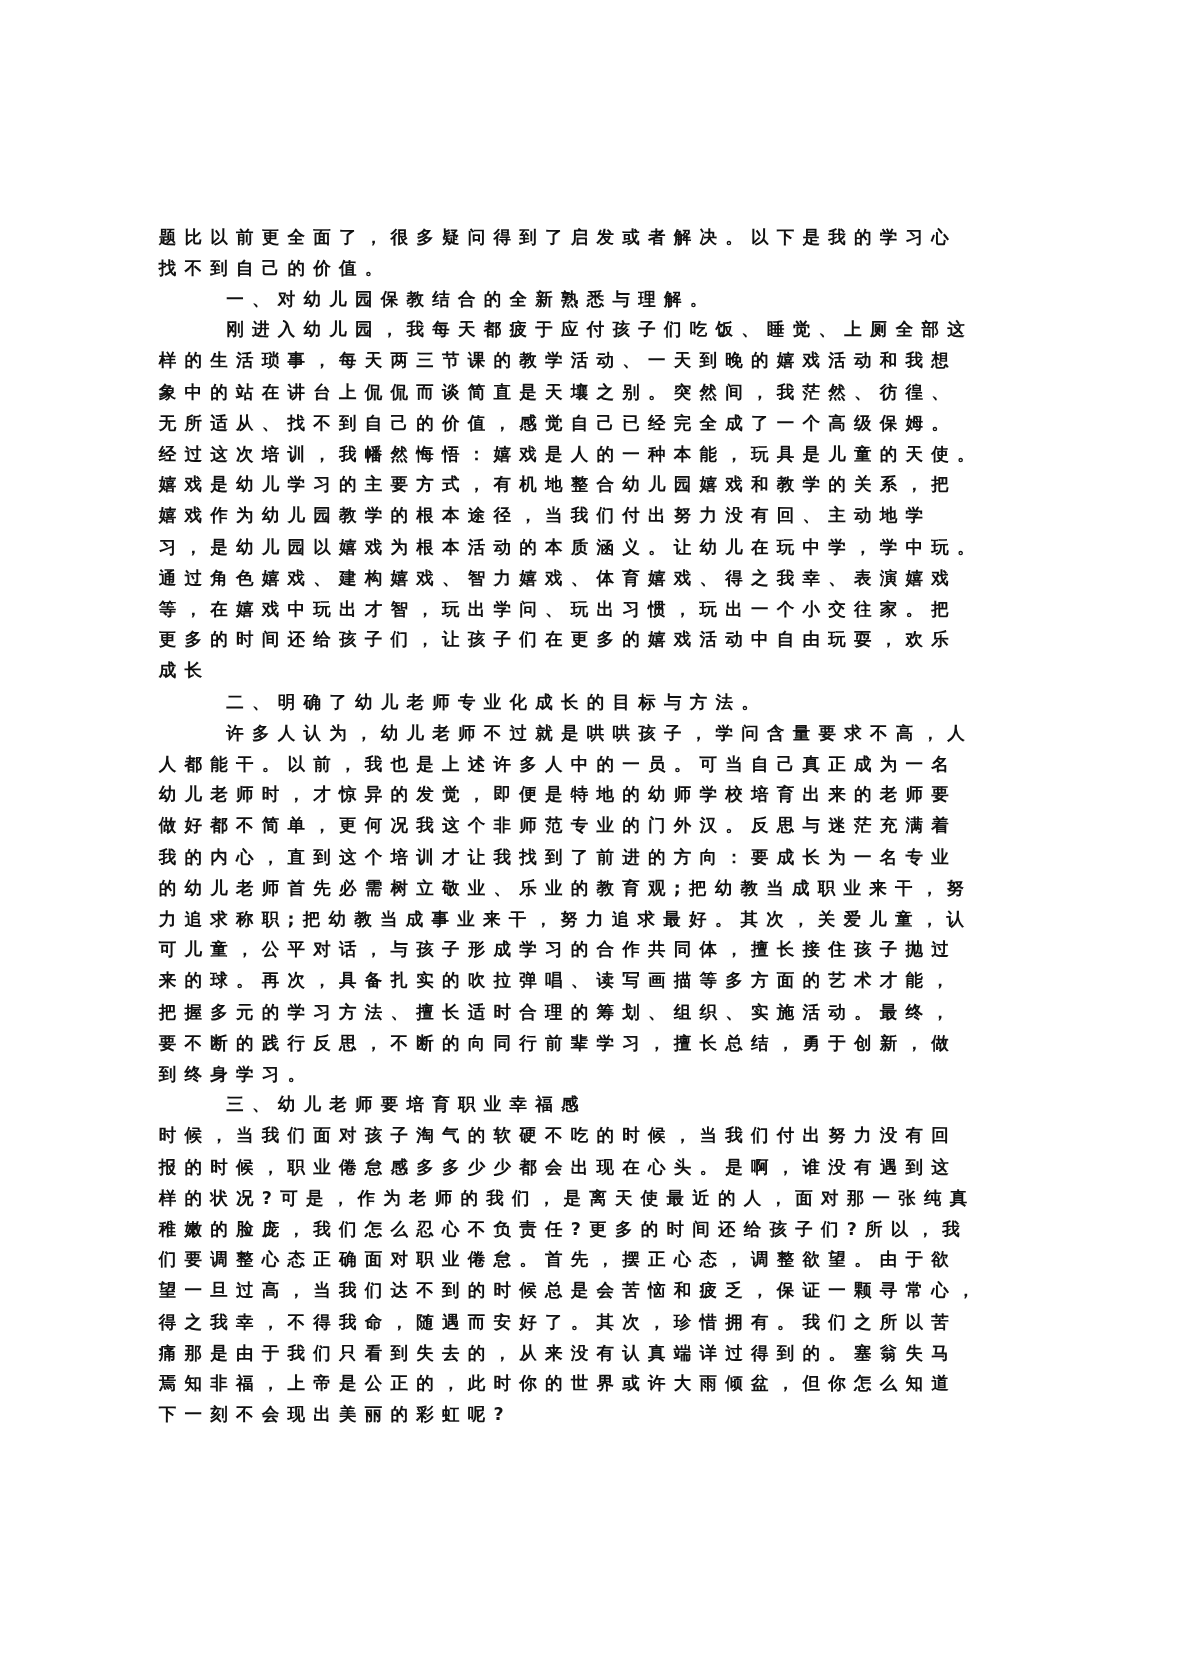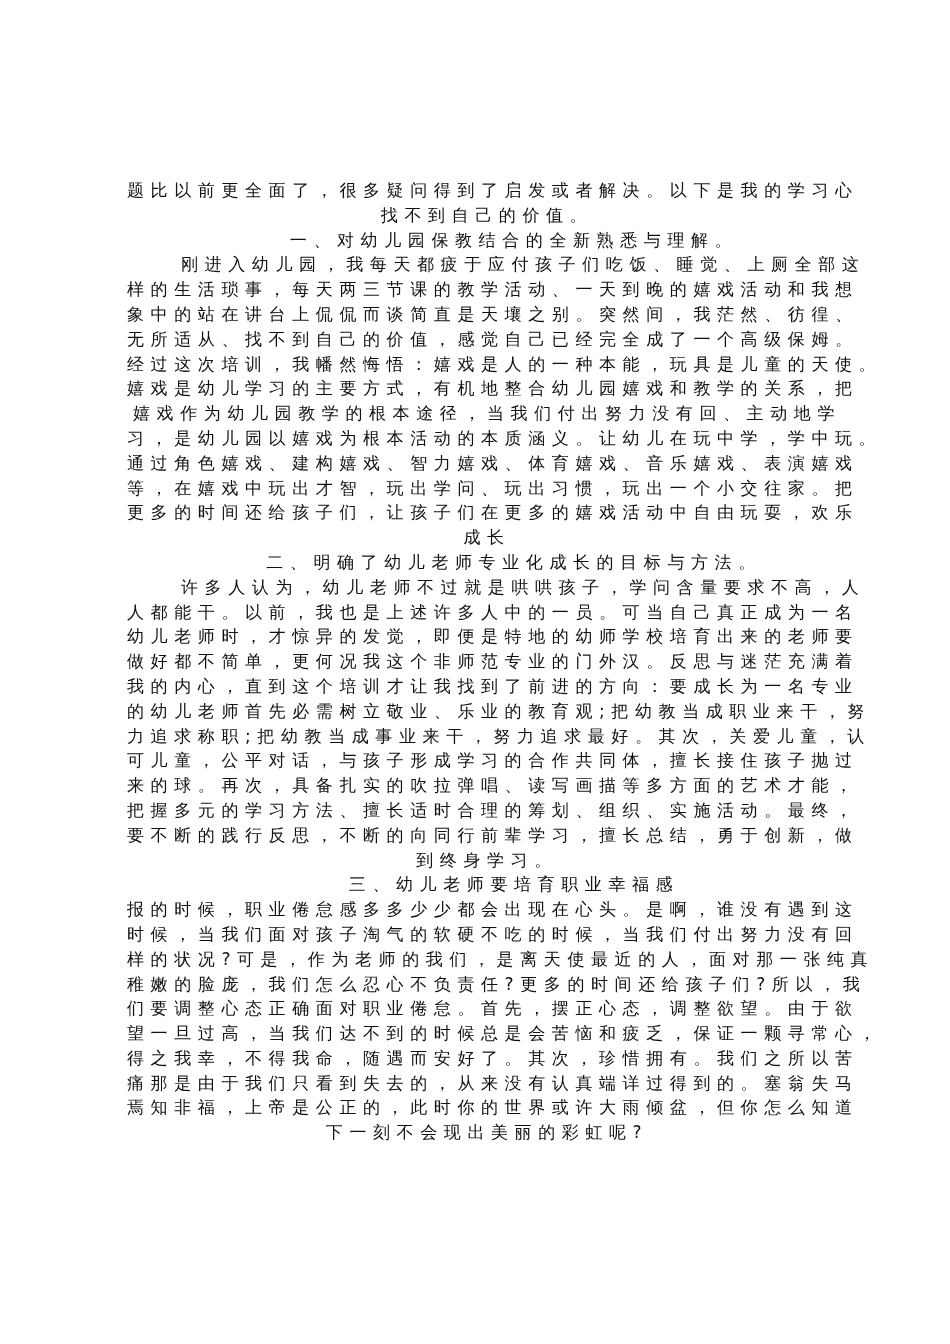--- a/index.html
+++ b/index.html
@@ -18,25 +18,24 @@
   .page {
     position: absolute;
     left: 127px;
     top: 178px;
     width: 720px;
   }
   .line {
     display: block;
     height: 24.8px;
     line-height: 24.8px;
-    font-size: 17px;
+    font-size: 14px;
     letter-spacing: 6.6px;
     white-space: nowrap;
-    font-weight: 400;
-    text-align: center;
+    font-weight: 700;
   }
   .indent {
     padding-left: 54px;
   }
 </style>
 </head>
 <body>
 
 <div class="page">
 
@@ -51,21 +50,21 @@
 
   <div>
     <span class="line indent">刚进入幼儿园，我每天都疲于应付孩子们吃饭、睡觉、上厕全部这</span>
     <span class="line">样的生活琐事，每天两三节课的教学活动、一天到晚的嬉戏活动和我想</span>
     <span class="line">象中的站在讲台上侃侃而谈简直是天壤之别。突然间，我茫然、彷徨、</span>
     <span class="line">无所适从、找不到自己的价值，感觉自己已经完全成了一个高级保姆。</span>
     <span class="line">经过这次培训，我幡然悔悟：嬉戏是人的一种本能，玩具是儿童的天使。</span>
     <span class="line">嬉戏是幼儿学习的主要方式，有机地整合幼儿园嬉戏和教学的关系，把</span>
     <span class="line">嬉戏作为幼儿园教学的根本途径，当我们付出努力没有回、主动地学</span>
     <span class="line">习，是幼儿园以嬉戏为根本活动的本质涵义。让幼儿在玩中学，学中玩。</span>
-    <span class="line">通过角色嬉戏、建构嬉戏、智力嬉戏、体育嬉戏、音乐嬉戏、表演嬉戏</span>
+    <span class="line">通过角色嬉戏、建构嬉戏、智力嬉戏、体育嬉戏、得之我幸、表演嬉戏</span>
     <span class="line">等，在嬉戏中玩出才智，玩出学问、玩出习惯，玩出一个小交往家。把</span>
     <span class="line">更多的时间还给孩子们，让孩子们在更多的嬉戏活动中自由玩耍，欢乐</span>
     <span class="line">成长</span>
   </div>
 
   <div>
     <span class="line indent">二、明确了幼儿老师专业化成长的目标与方法。</span>
   </div>
 
   <div>
@@ -81,22 +80,22 @@
     <span class="line">把握多元的学习方法、擅长适时合理的筹划、组织、实施活动。最终，</span>
     <span class="line">要不断的践行反思，不断的向同行前辈学习，擅长总结，勇于创新，做</span>
     <span class="line">到终身学习。</span>
   </div>
 
   <div>
     <span class="line indent">三、幼儿老师要培育职业幸福感</span>
   </div>
 
   <div>
+    <span class="line">时候，当我们面对孩子淘气的软硬不吃的时候，当我们付出努力没有回</span>
     <span class="line">报的时候，职业倦怠感多多少少都会出现在心头。是啊，谁没有遇到这</span>
-    <span class="line">时候，当我们面对孩子淘气的软硬不吃的时候，当我们付出努力没有回</span>
     <span class="line">样的状况?可是，作为老师的我们，是离天使最近的人，面对那一张纯真</span>
     <span class="line">稚嫩的脸庞，我们怎么忍心不负责任?更多的时间还给孩子们?所以，我</span>
     <span class="line">们要调整心态正确面对职业倦怠。首先，摆正心态，调整欲望。由于欲</span>
     <span class="line">望一旦过高，当我们达不到的时候总是会苦恼和疲乏，保证一颗寻常心，</span>
     <span class="line">得之我幸，不得我命，随遇而安好了。其次，珍惜拥有。我们之所以苦</span>
     <span class="line">痛那是由于我们只看到失去的，从来没有认真端详过得到的。塞翁失马</span>
     <span class="line">焉知非福，上帝是公正的，此时你的世界或许大雨倾盆，但你怎么知道</span>
     <span class="line">下一刻不会现出美丽的彩虹呢?</span>
   </div>
 

